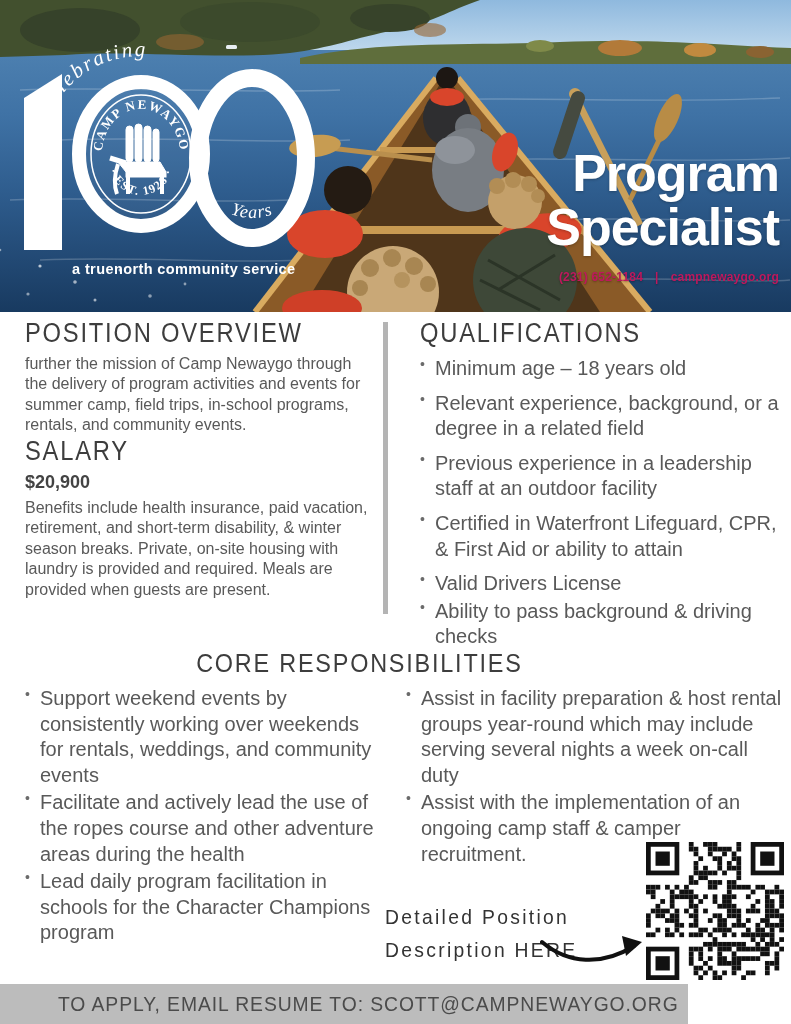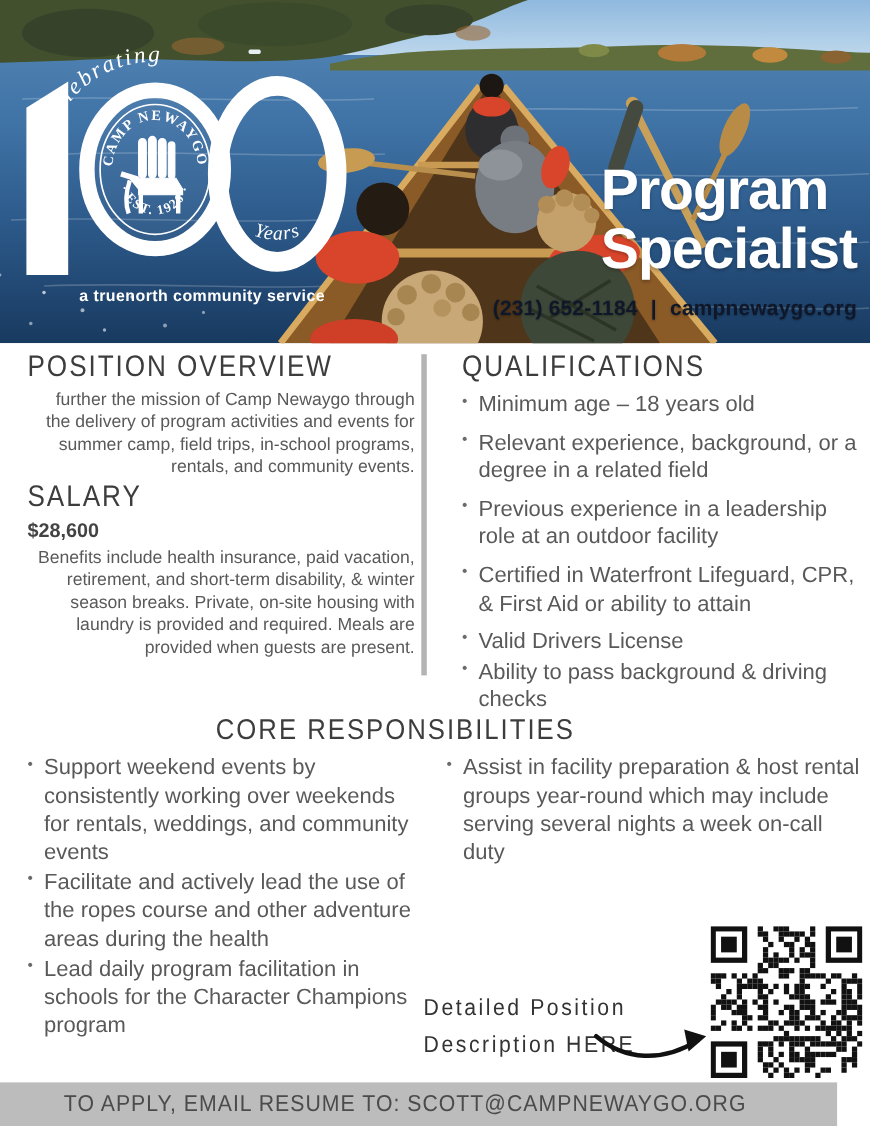--- a/index.html
+++ b/index.html
@@ -4,31 +4,31 @@
 <style>
   html,body{margin:0;padding:0;background:#e8e8e8;}
   .page{position:relative;width:791px;height:1024px;margin:0 auto;background:#ffffff;
         font-family:"Liberation Sans",sans-serif;overflow:hidden;}
   .sr{position:absolute;width:1px;height:1px;overflow:hidden;clip:rect(0 0 0 0);white-space:nowrap;}
 
   
   .hero{position:absolute;left:0;top:0;width:791px;height:312px;overflow:hidden;}
   .hero svg.photo{position:absolute;left:0;top:0;}
   .logo{position:absolute;left:14px;top:44px;width:302px;height:242px;}
-  .hero-title{position:absolute;right:12px;top:146px;color:#fff;
+  .hero-title{position:absolute;right:12px;top:146px;text-align:right;color:#fff;
               font-weight:bold;font-size:52px;line-height:1.04;letter-spacing:-1px;
               text-shadow:0 1px 3px rgba(0,0,0,.25);}
-  .hero-contact{position:absolute;right:12px;top:270px;color:#0f172a;font-weight:bold;
-                font-size:19px;letter-spacing:.2px;text-shadow:0 1px 2px rgba(0,0,0,.3);}
+  .hero-contact{position:absolute;right:12px;top:270px;color:#be185d;font-weight:bold;
+                font-size:12px;letter-spacing:.2px;text-shadow:0 1px 2px rgba(0,0,0,.3);}
   .hero-contact .sep{padding:0 12px;font-weight:bold;}
 
   
   h2.sec{margin:0;color:#3d3d3d;font-size:27px;font-weight:400;letter-spacing:2px;
          transform:scaleX(.88);transform-origin:0 50%;white-space:nowrap;}
-  .body-text{color:#595959;font-size:16px;line-height:1.28;margin:0;text-align:right;}
+  .body-text{color:#595959;font-size:16px;line-height:1.28;margin:0;}
   .col-left{position:absolute;left:25px;top:318px;width:352px;}
   .col-left p{margin:5px 0 0 0;}
   .salary-head{margin-top:26px;}
   .salary-amount{display:block;margin-top:5px;color:#434343;font-size:18px;font-weight:bold;}
   .divider{position:absolute;left:383px;top:322px;width:5px;height:292px;background:#b4b4b4;}
   .col-right{position:absolute;left:420px;top:318px;width:366px;}
 
   ul.bullets{list-style:none;margin:7px 0 0 0;padding:0;}
   ul.bullets li{position:relative;padding-left:15px;margin-bottom:9px;
                 color:#595959;font-size:20px;line-height:1.28;}
@@ -42,21 +42,21 @@
   .core-left{position:absolute;left:25px;top:686px;width:360px;}
   .core-right{position:absolute;left:406px;top:686px;width:376px;}
   .core-left ul.bullets, .core-right ul.bullets{margin-top:0;}
   .core-left li,.core-right li{margin-bottom:2px;}
 
   
   .cta{position:absolute;left:385px;top:901px;color:#333;font-size:21px;line-height:1.55;
        letter-spacing:2.5px;transform:scaleX(.92);transform-origin:0 0;white-space:nowrap;}
   .arrow{position:absolute;left:540px;top:930px;}
   .qr{position:absolute;left:646px;top:842px;width:138px;height:138px;background:#fff;}
-  footer.apply{position:absolute;left:0;top:984px;width:761px;height:40px;background:#bcbcbc;
+  footer.apply{position:absolute;left:0;top:984px;width:688px;height:40px;background:#bcbcbc;
                display:flex;align-items:center;}
   footer.apply span{margin-left:58px;color:#4b4b4b;font-size:21px;letter-spacing:1px;
                     transform:scaleX(.92);transform-origin:0 50%;white-space:nowrap;}
 </style>
 </head>
 <body>
 
 <div class="page">
 
   <div class="hero">
@@ -217,51 +217,52 @@
     </div>
     <div class="hero-contact">
       <span>(231) 652-1184</span><span class="sep">|</span><span>campnewaygo.org</span>
     </div>
   </div>
 
   <div class="col-left">
     <h2 class="sec">POSITION OVERVIEW</h2>
     <p class="body-text">further the mission of Camp Newaygo through the delivery of program activities and events for summer camp, field trips, in-school programs, rentals, and community events.</p>
     <h2 class="sec salary-head">SALARY</h2>
-    <strong class="salary-amount">$28,600</strong>
+    <strong class="salary-amount">$20,900</strong>
     <p class="body-text">Benefits include health insurance, paid vacation, retirement, and short-term disability, &amp; winter season breaks. Private, on-site housing with laundry is provided and required. Meals are provided when guests are present.</p>
   </div>
 
   <div class="divider"></div>
 
   <div class="col-right">
     <h2 class="sec">QUALIFICATIONS</h2>
     <ul class="bullets">
       <li>Minimum age – 18 years old</li>
       <li>Relevant experience, background, or a degree in a related field</li>
-      <li>Previous experience in a leadership role at an outdoor facility</li>
+      <li>Previous experience in a leadership staff at an outdoor facility</li>
       <li>Certified in Waterfront Lifeguard, CPR, &amp; First Aid or ability to attain</li>
       <li style="margin-bottom:2px">Valid Drivers License</li>
       <li>Ability to pass background &amp; driving checks</li>
     </ul>
   </div>
 
   <div class="core-head">
     <h2>CORE RESPONSIBILITIES</h2>
   </div>
   <div class="core-left">
     <ul class="bullets tight">
       <li>Support weekend events by consistently working over weekends for rentals, weddings, and community events</li>
       <li>Facilitate and actively lead the use of the ropes course and other adventure areas during the health</li>
       <li>Lead daily program facilitation in schools for the Character Champions program</li>
     </ul>
   </div>
   <div class="core-right">
     <ul class="bullets tight">
       <li>Assist in facility preparation &amp; host rental groups year-round which may include serving several nights a week on-call duty</li>
+      <li>Assist with the implementation of an ongoing camp staff &amp; camper recruitment.</li>
     </ul>
   </div>
 
   <div class="cta">
     <div>Detailed Position</div>
     <div>Description HERE</div>
   </div>
   <svg class="arrow" width="108" height="44" viewBox="0 0 108 44">
     <path d="M2,12 C28,34 62,36 94,16" fill="none" stroke="#111" stroke-width="4" stroke-linecap="round"></path>
     <path d="M82,6 L102,12 L86,26 Z" fill="#111"></path>

